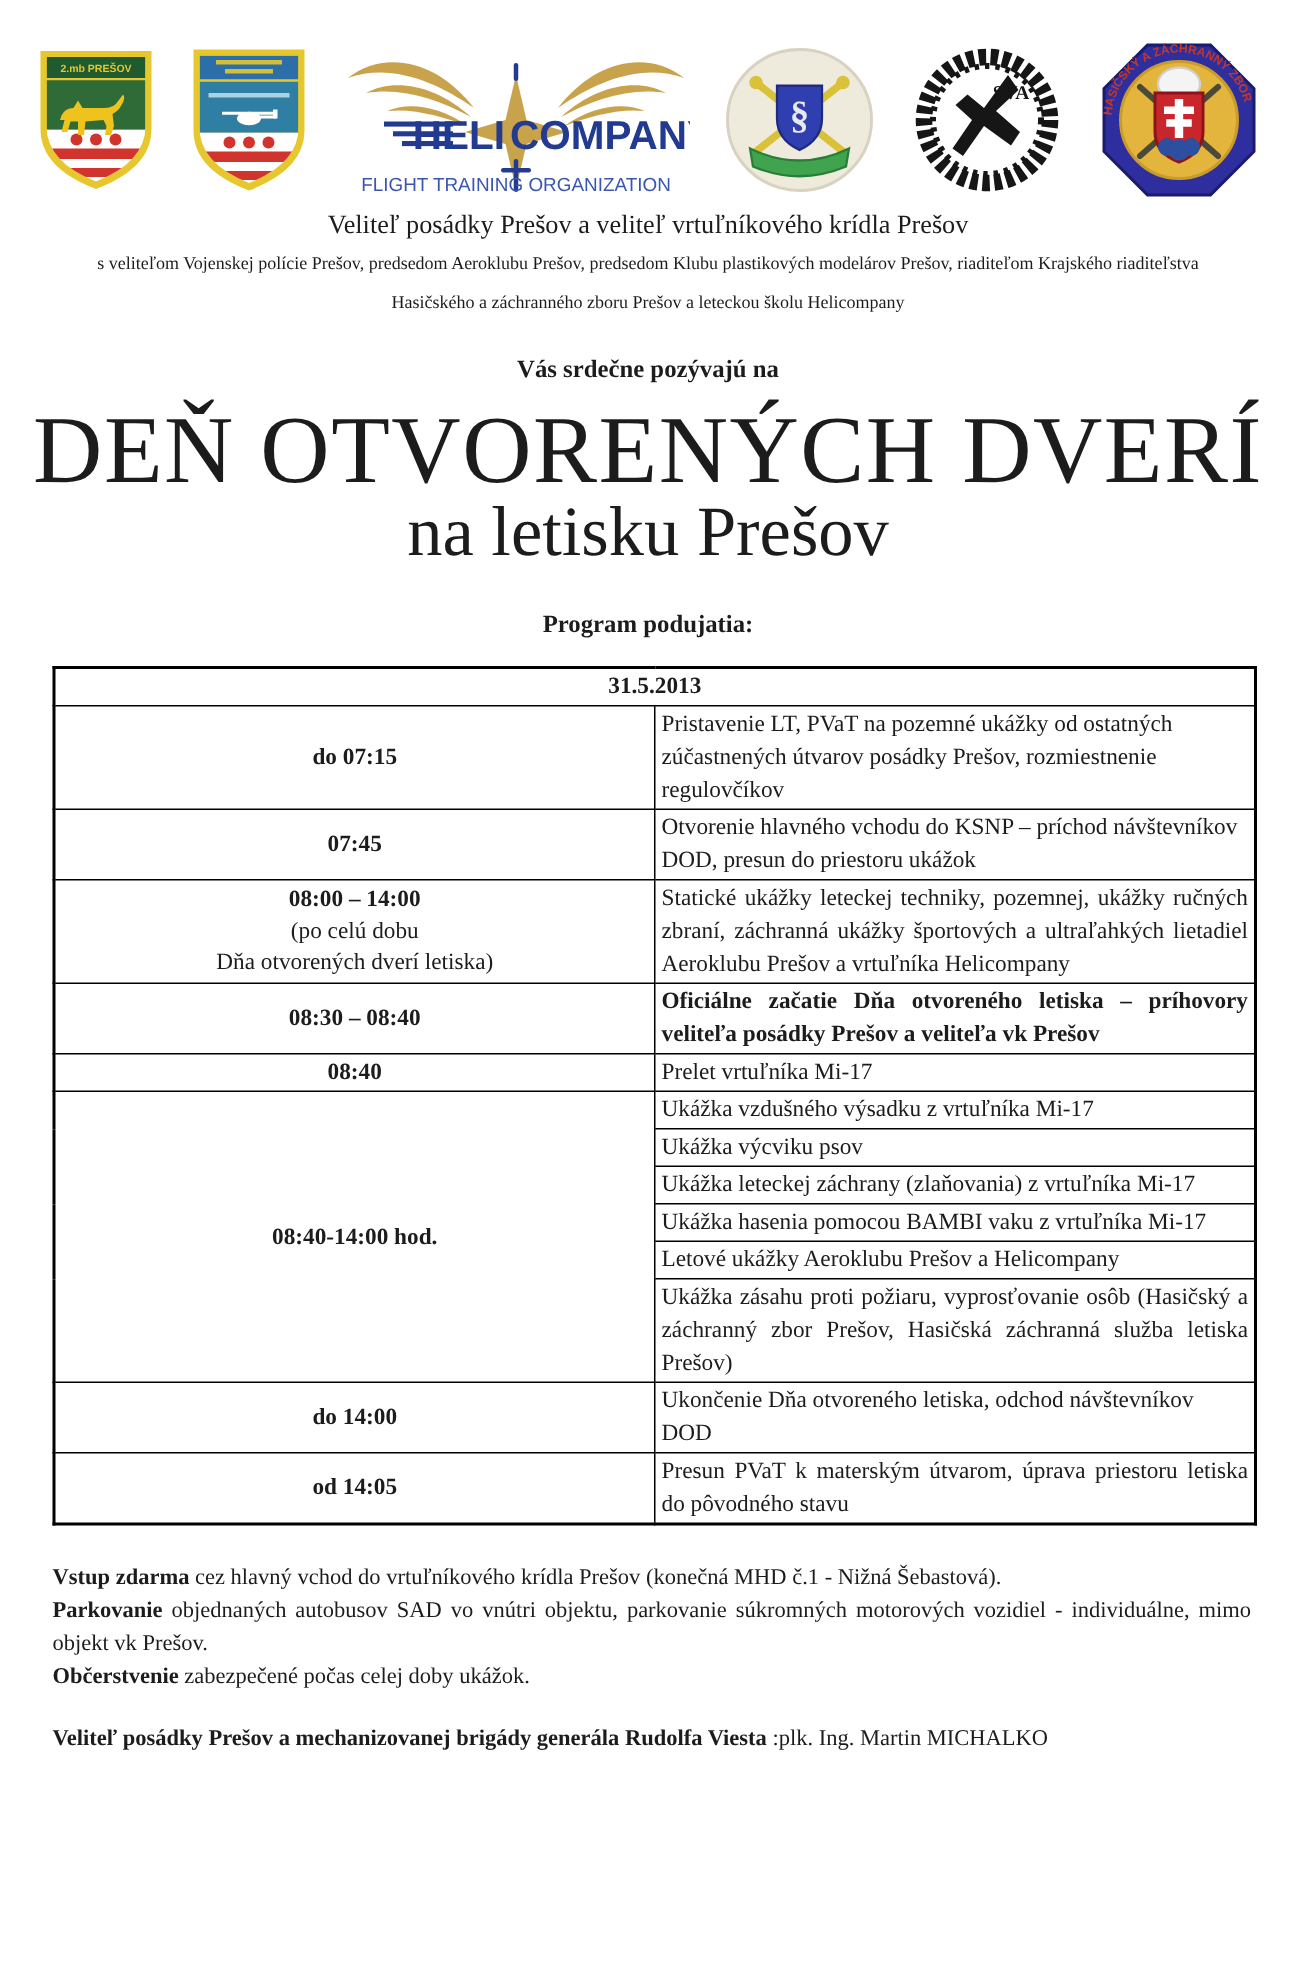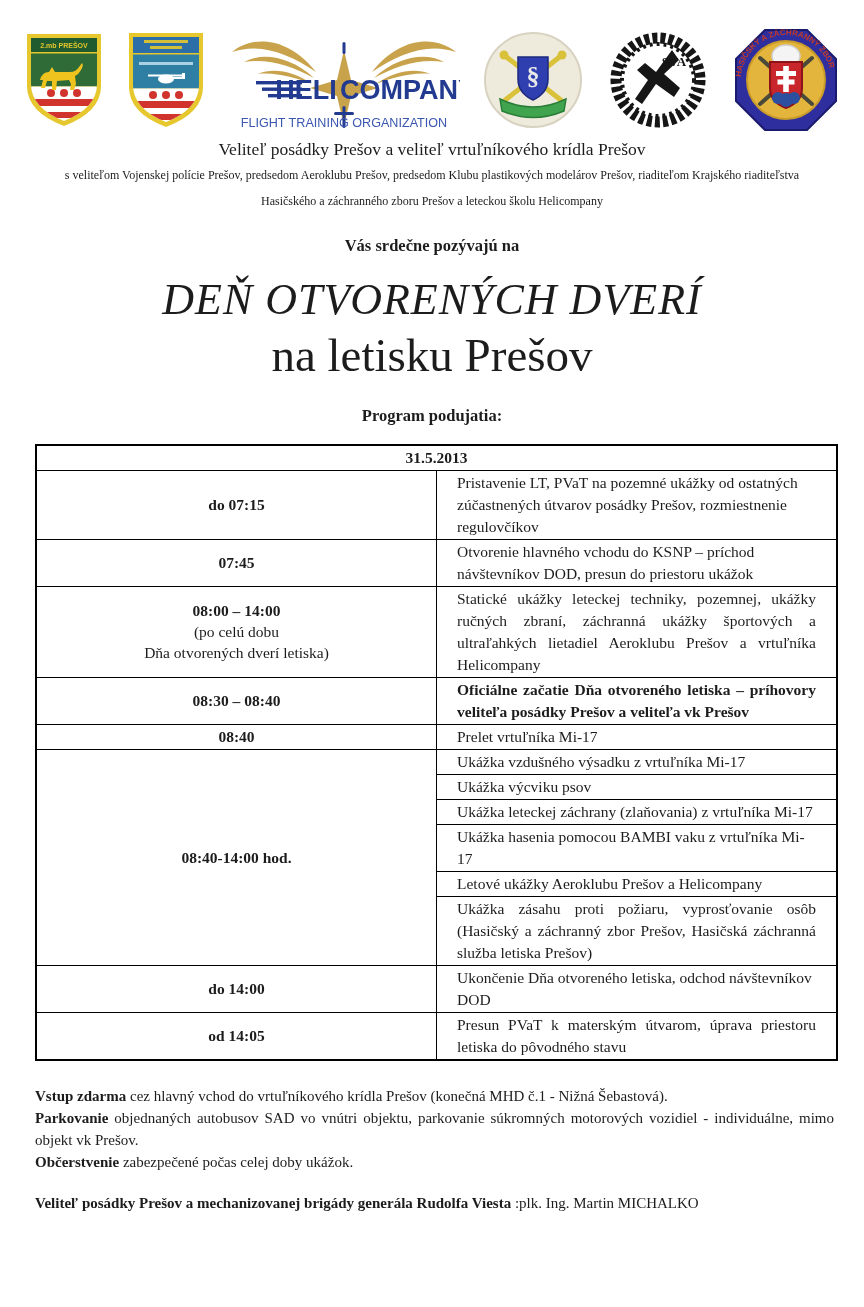--- a/index.html
+++ b/index.html
@@ -10,29 +10,29 @@
   }
   
   .logos{display:flex;justify-content:space-between;align-items:center;
          padding:24px 24px 0 24px;height:112px;}
   .logos svg{display:block;}
   
   .intro1{text-align:center;font-size:17.5px;line-height:26px;}
   .coop{text-align:center;font-weight:bold;font-size:16.5px;line-height:26px;}
   .introp{width:788px;margin:0 auto;text-align:center;font-size:12px;line-height:26px;}
   .invite{margin-top:22px;text-align:center;font-weight:bold;font-size:16.5px;}
-  .title1{margin-top:16px;text-align:center;font-size:44px;line-height:56px;letter-spacing:1px;font-style:italic;}
+  .title1{margin-top:16px;text-align:center;font-size:64px;line-height:56px;letter-spacing:1px;}
   .title2{text-align:center;font-size:47px;line-height:54px;}
   .dateline{margin-top:26px;text-align:center;font-size:23px;}
   .program{margin-top:24px;text-align:center;font-weight:bold;font-size:16.5px;}
   
   table.prog{border-collapse:collapse;margin:18px 26px 0 35px;width:803px;
              border:2px solid #000;table-layout:fixed;}
   table.prog td{border:1px solid #000;font-size:15.5px;line-height:1.42;
-                padding:1px 20px;vertical-align:middle;}
+                padding:1px 4px;vertical-align:middle;}
   td.th{font-weight:bold;text-align:center;padding:1px 4px;}
   td.t{font-weight:bold;text-align:center;width:247px;}
   td.t .reg{font-weight:normal;line-height:1.35;}
   td.d{text-align:justify;}
   td.d.left{text-align:left;}
   .bold{font-weight:bold;}
   
   .notes{margin:24px 30px 0 35px;font-size:15px;line-height:22px;text-align:justify;}
   .cmd{margin:0 30px 0 35px;font-size:15px;line-height:20px;}
   .cmd1{margin-top:20px;}

